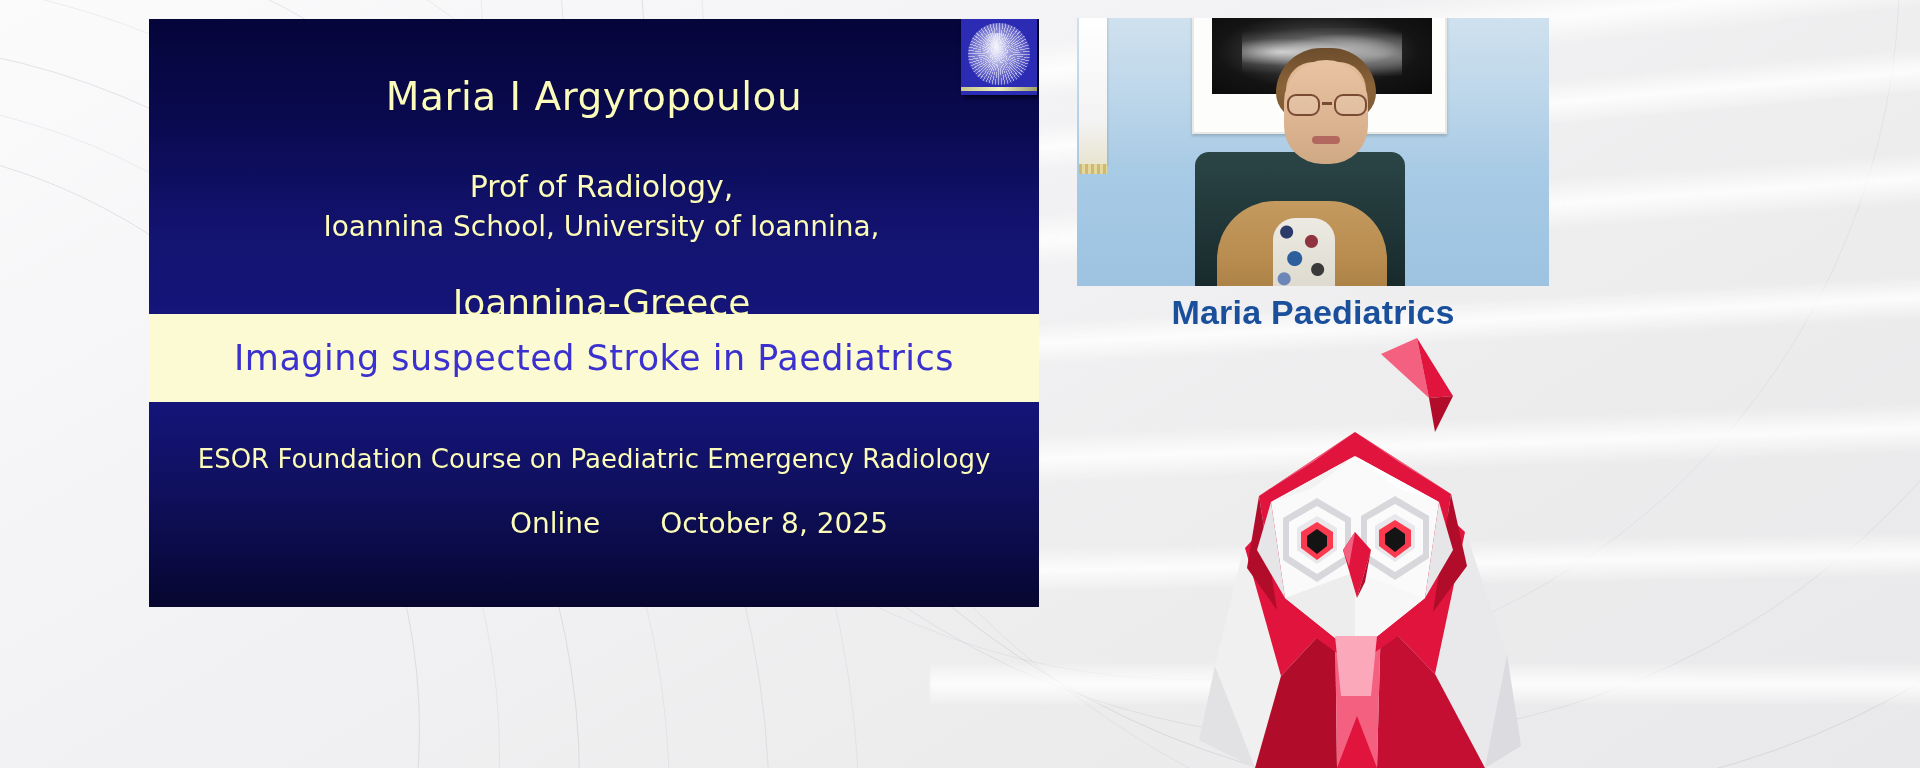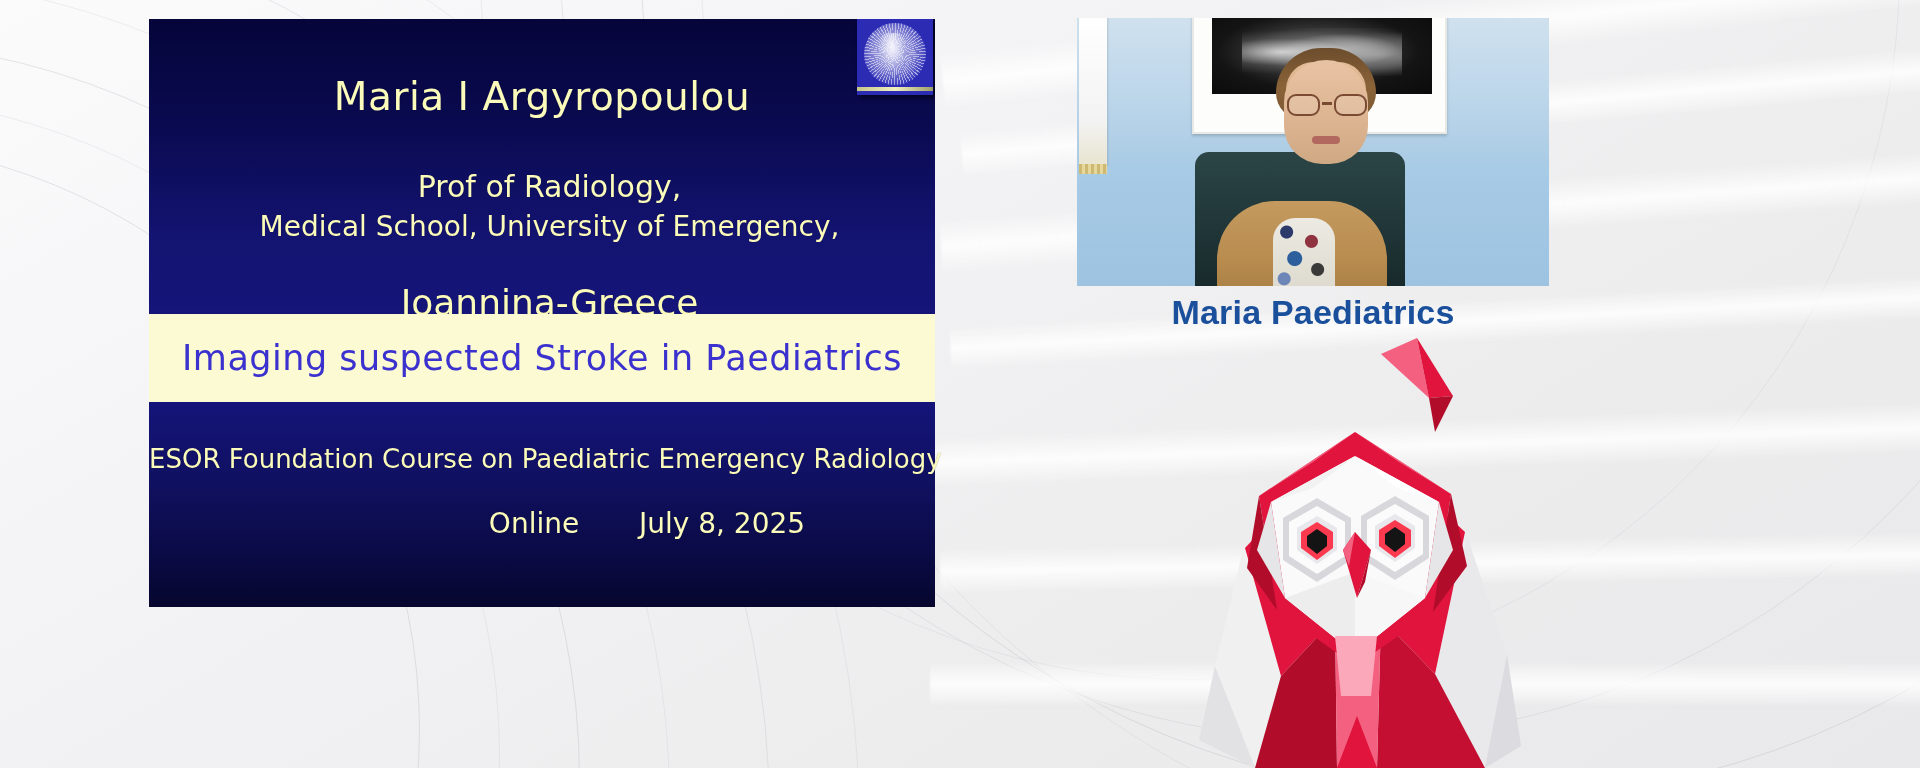--- a/index.html
+++ b/index.html
@@ -31,21 +31,21 @@
     position:absolute;
     pointer-events:none;
     background:linear-gradient(180deg,rgba(255,255,255,0) 0%,rgba(255,255,255,0.85) 50%,rgba(255,255,255,0) 100%);
     filter:blur(1px);
   }
 
   
   #slide{
     position:absolute;
     left:149px; top:19px;
-    width:786px; height:588px;
+    width:890px; height:588px;
     box-shadow:0 0 0 0 rgba(0,0,0,0);
   }
   .slide-panel{ position:relative; width:100%; }
 
   .panel-top{
     height:295px;
     background:linear-gradient(180deg,#05053a 0%, #0a0a52 38%, #131370 72%, #15157a 100%);
     position:relative;
     overflow:hidden;
   }
@@ -290,36 +290,36 @@
       <div id="seal">
         <div class="seal-inner"></div>
         <div class="seal-fig"></div>
         <div class="seal-bar"></div>
       </div>
 
       <div id="presenter-name" class="yellow">Maria I Argyropoulou</div>
 
       <div id="affil" class="yellow">
         <div class="l1">Prof of Radiology,</div>
-        <div class="l2">Medical School,  University of Emergency,</div>
+        <div class="l2">Ioannina School,  University of Ioannina,</div>
         <div class="l3">Ioannina-Greece</div>
       </div>
     </div>
 
     <div class="panel-title-band slide-panel">
       <div id="lecture-title">Imaging suspected Stroke in Paediatrics</div>
     </div>
 
     <div class="panel-bottom slide-panel">
       <div id="course-name" class="yellow">ESOR Foundation Course on Paediatric Emergency Radiology</div>
 
       <div id="event-line" class="yellow">
         <span>Online</span>
         <span class="sep"></span>
-        <span>July 8, 2025</span>
+        <span>October 8, 2025</span>
       </div>
     </div>
   </div>
 
   <div id="webcam">
     <div class="cam-wall"></div>
     <div class="cam-wall-lower"></div>
     <div class="cam-banner"></div>
     <div class="cam-xray-frame">
       <div class="cam-xray-img"></div>

